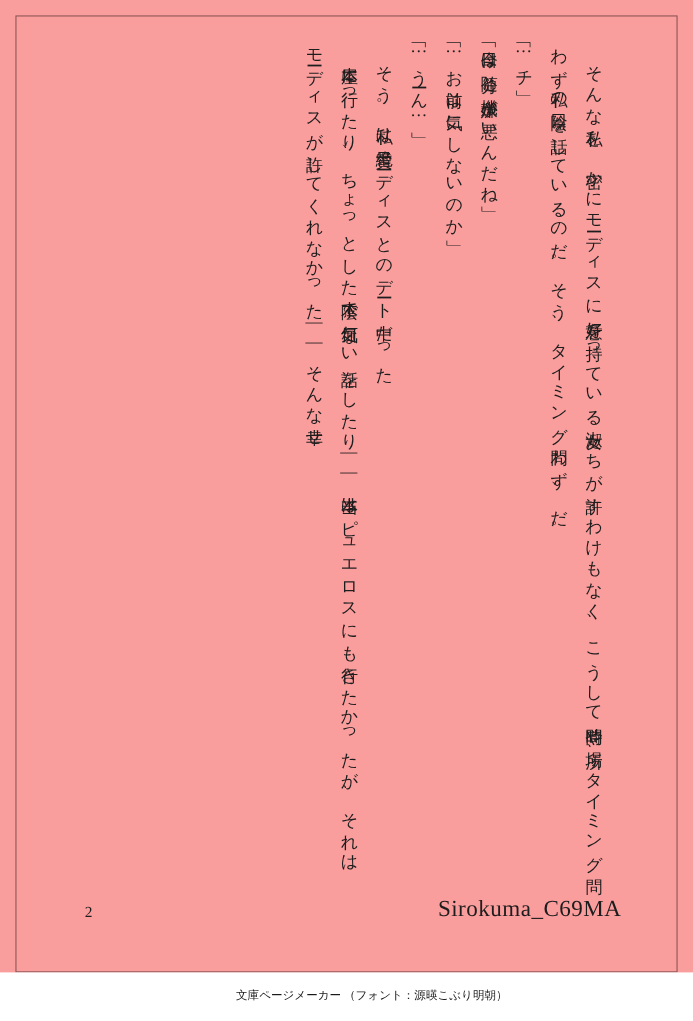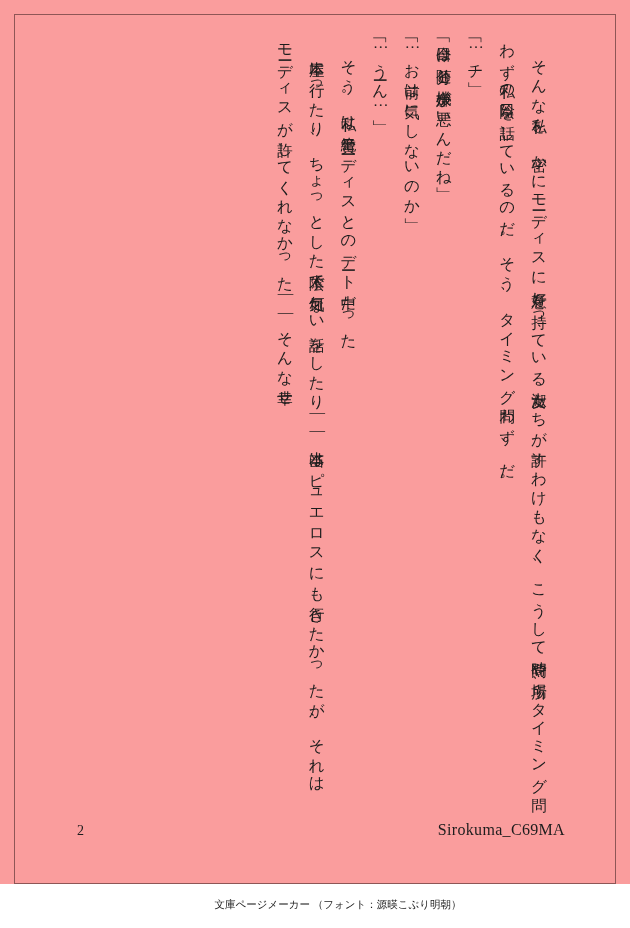--- a/index.html
+++ b/index.html
@@ -66,21 +66,21 @@
     left: 62px;
     bottom: 0;
     font-size: 14px;
     color: #1d1d1d;
     font-family: "Liberation Serif", serif;
   }
   .page-byline {
     position: absolute;
     right: 52px;
     bottom: 0;
-    font-size: 16px;
+    font-size: 21px;
     color: #1d1d1d;
     font-family: "Liberation Serif", serif;
     letter-spacing: 0.02em;
     margin-top: 40px;
   }
   .caption {
     position: absolute;
     left: 0;
     top: 898px;
     width: 630px;

